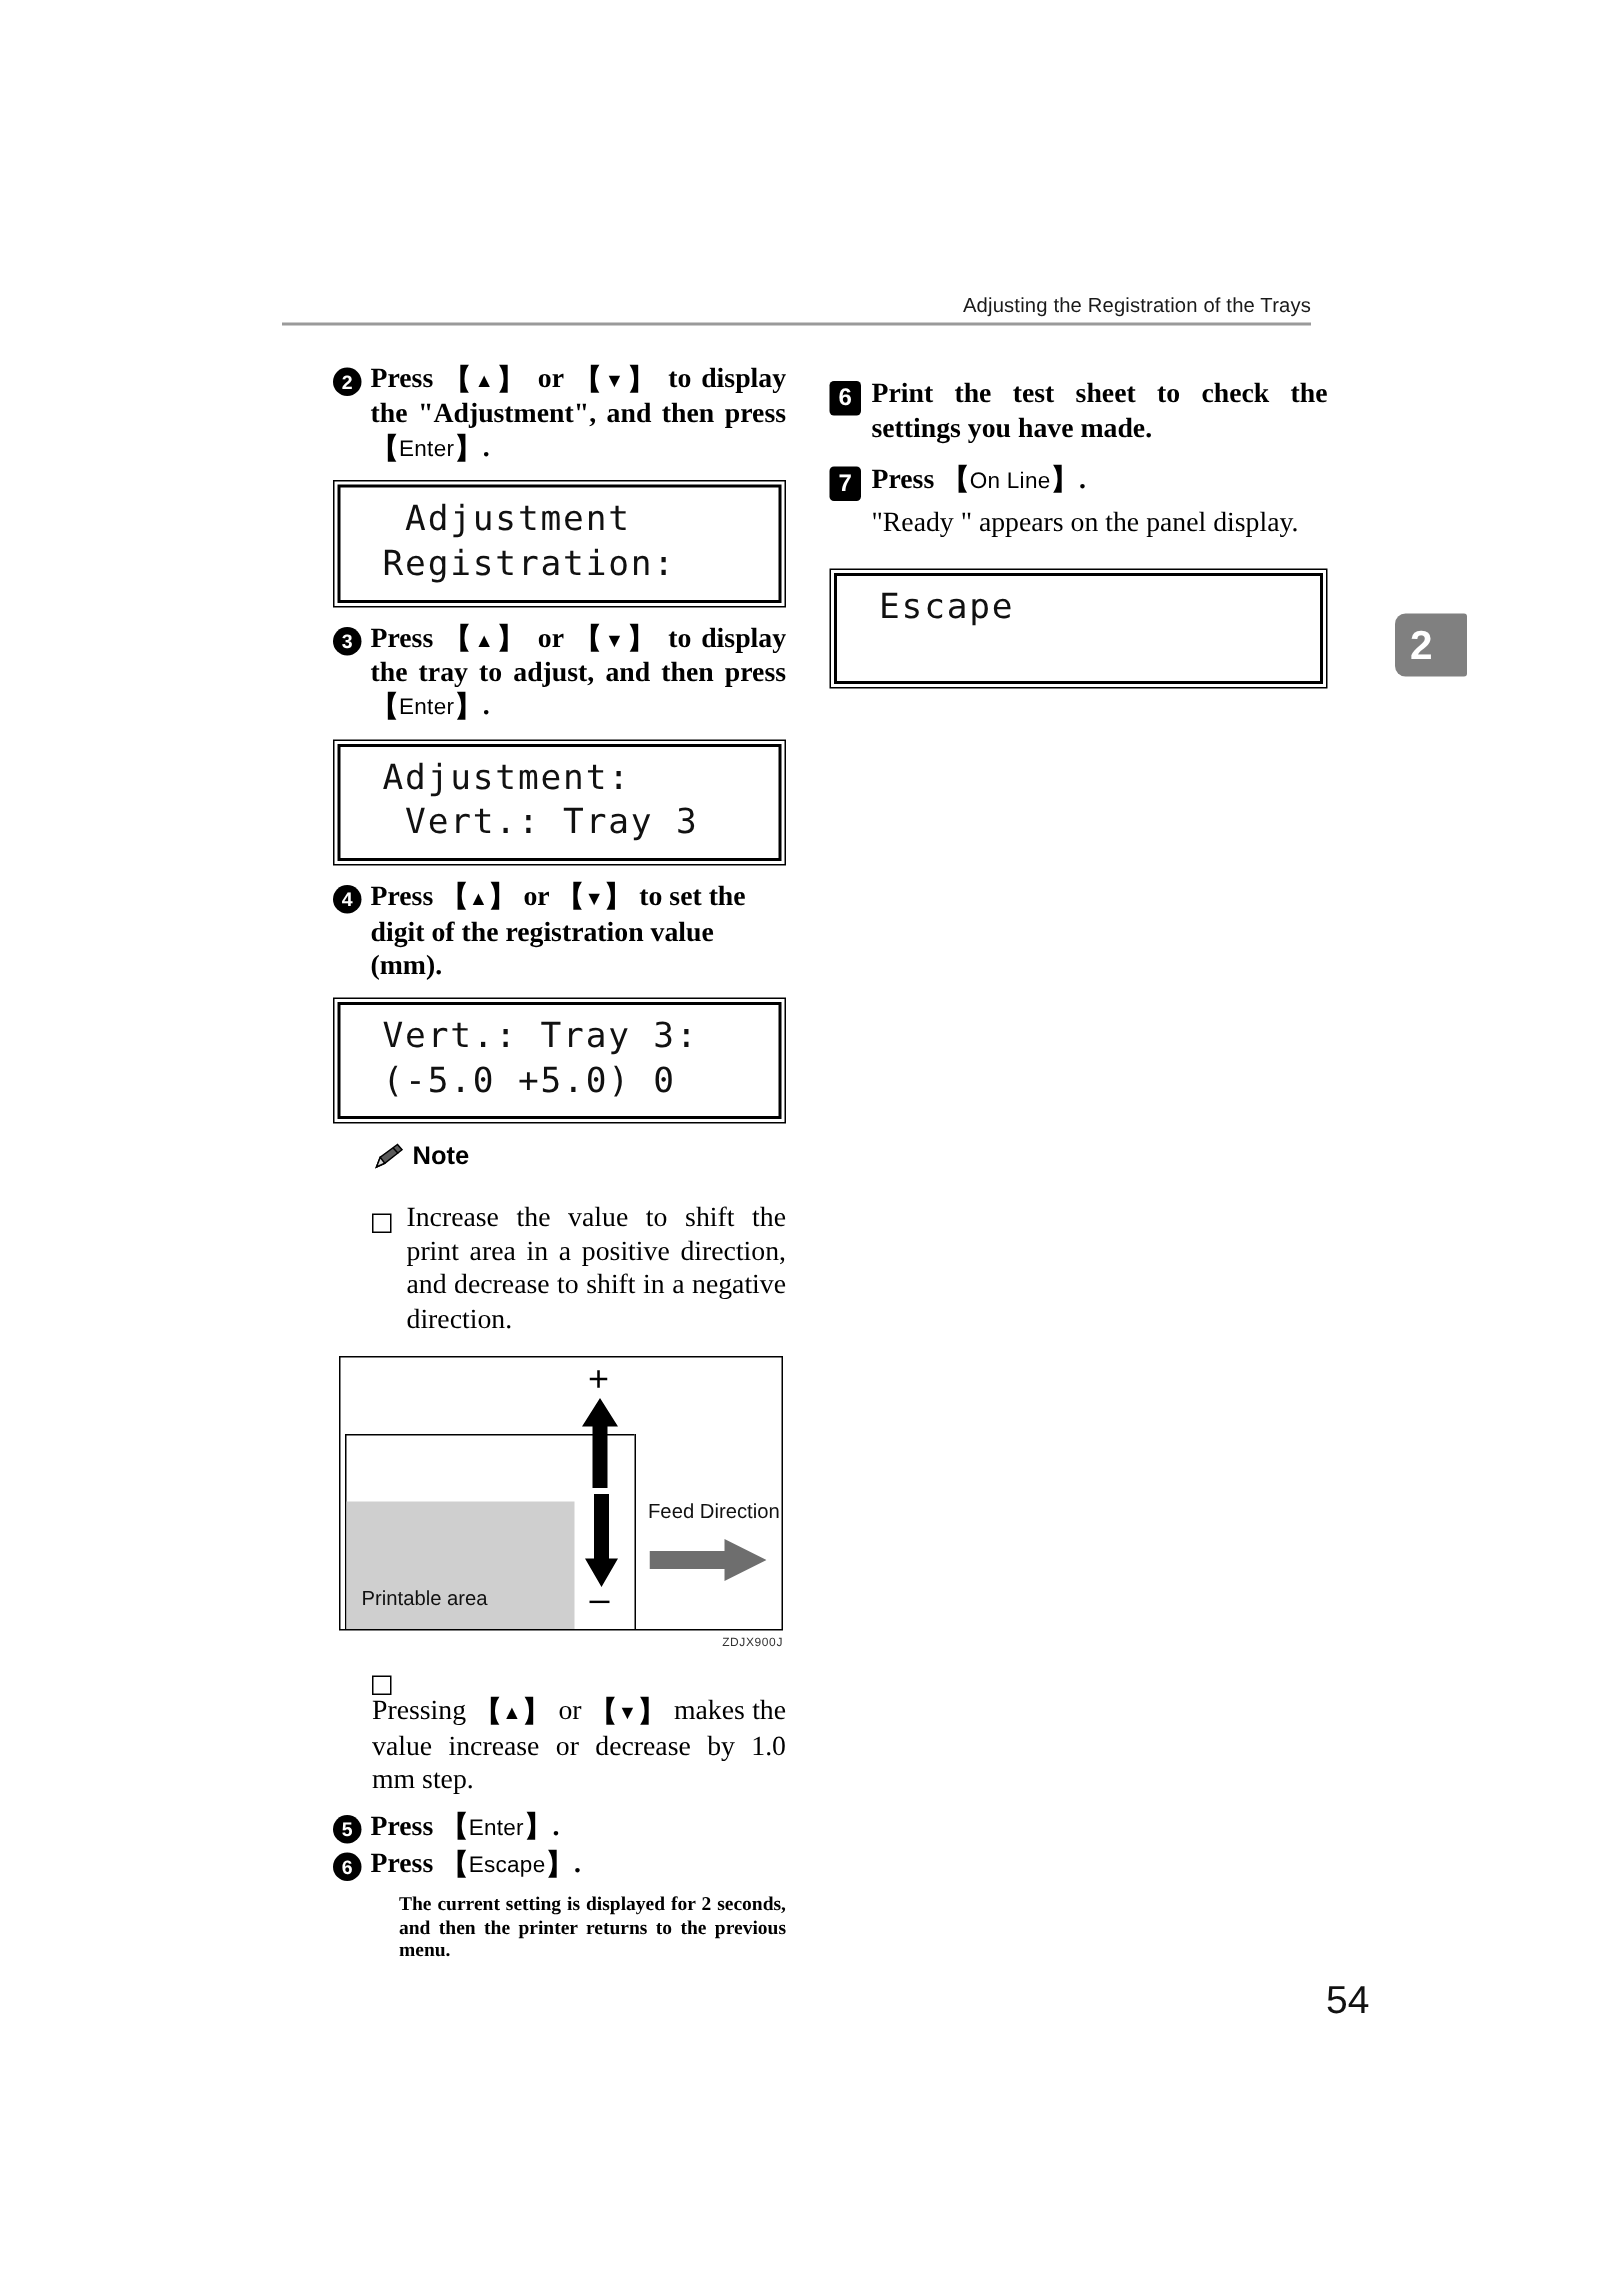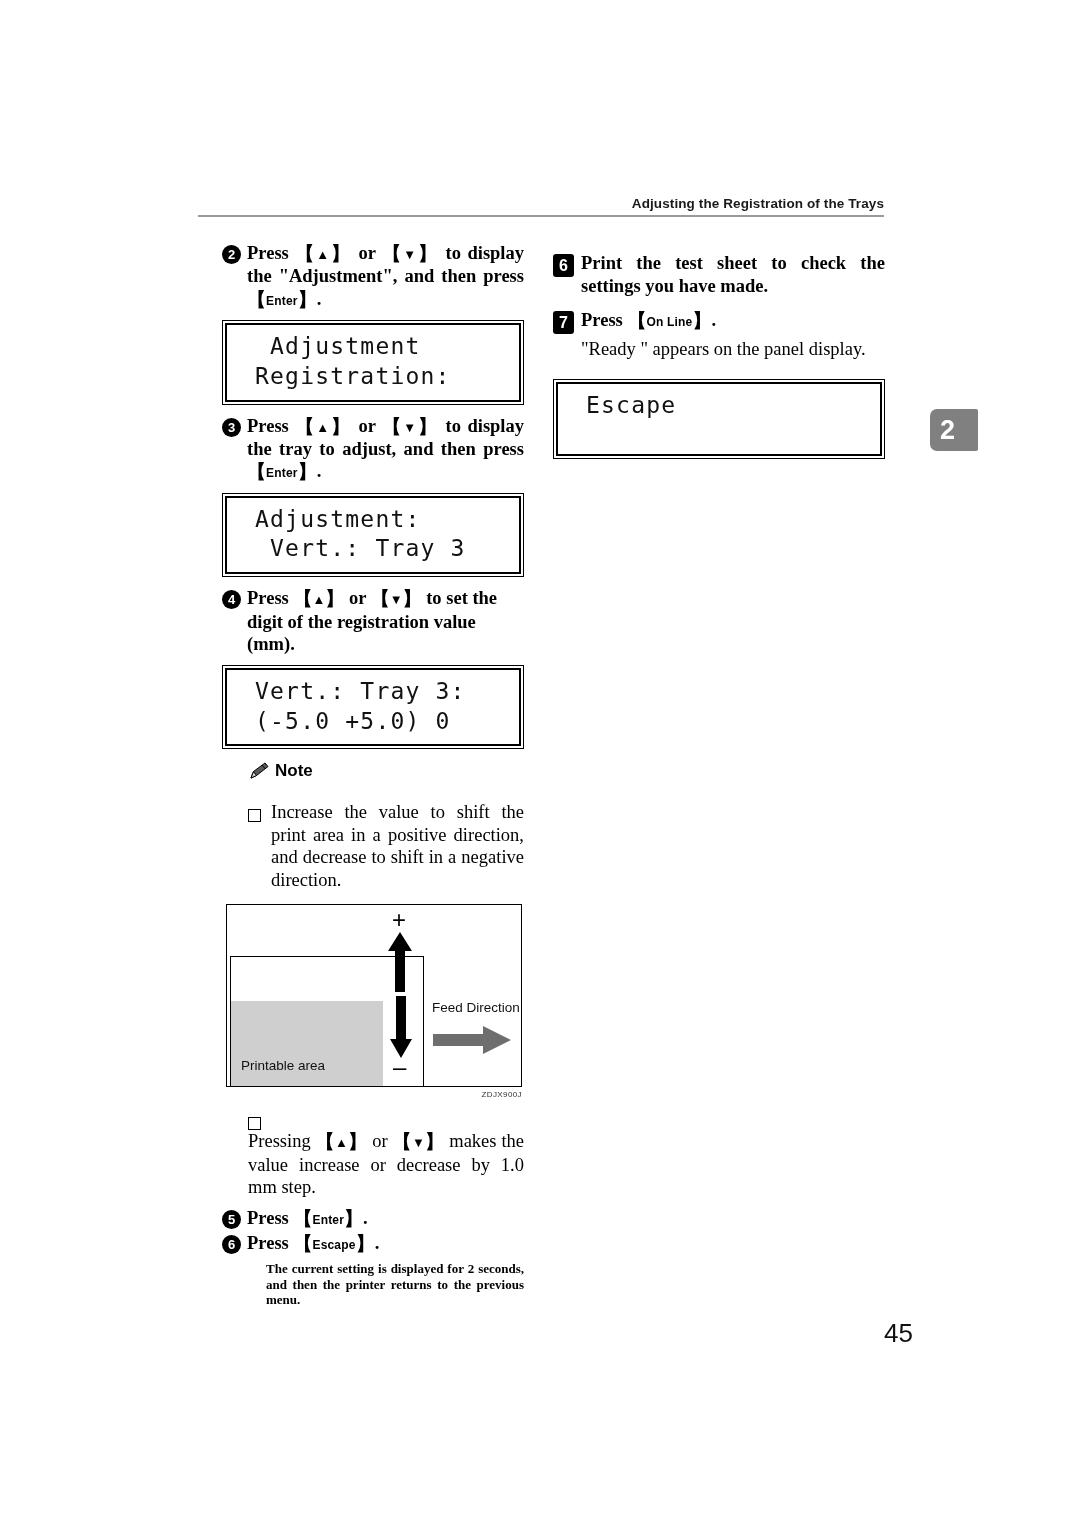--- a/index.html
+++ b/index.html
@@ -12,24 +12,23 @@
     height: 1526px;
     position: relative;
     font-family: "Liberation Serif", serif;
     color: #000;
     overflow: hidden;
   }
 
   
   #header {
     position: absolute;
-    left: 198px;
+    left: 188px;
     top: 196px;
     width: 686px;
-    font-weight: bold;
   }
   #header-text {
     font-family: "Liberation Sans", sans-serif;
     font-size: 13.5px;
     text-align: right;
     color: #1a1a1a;
     letter-spacing: 0.1px;
     padding-bottom: 4px;
   }
   #header-rule {
@@ -117,22 +116,22 @@
     font-size: 16px;
     line-height: 23px;
     text-align: center;
     margin-right: 7px;
     margin-top: 2px;
   }
 
   
   .key {
     font-family: "Liberation Sans", sans-serif;
-    font-weight: bold;
-    font-size: 12px;
+    font-weight: normal;
+    font-size: 15px;
     letter-spacing: 0.2px;
   }
   .key-arrow {
     font-family: "Liberation Sans", sans-serif;
     font-weight: bold;
     font-size: 13px;
   }
   .brk {
     font-family: "Liberation Sans", sans-serif;
     font-weight: bold;
@@ -451,13 +450,13 @@
 
   <div class="lcd" style="margin-top:18px;">
     <div class="lcd-inner">
       <div class="lcd-line">Escape</div>
       <div class="lcd-line lcd-blank"></div>
     </div>
   </div>
 
 </div>
 
-<div id="page-number">45</div>
+<div id="page-number">54</div>
 
 </body></html>

